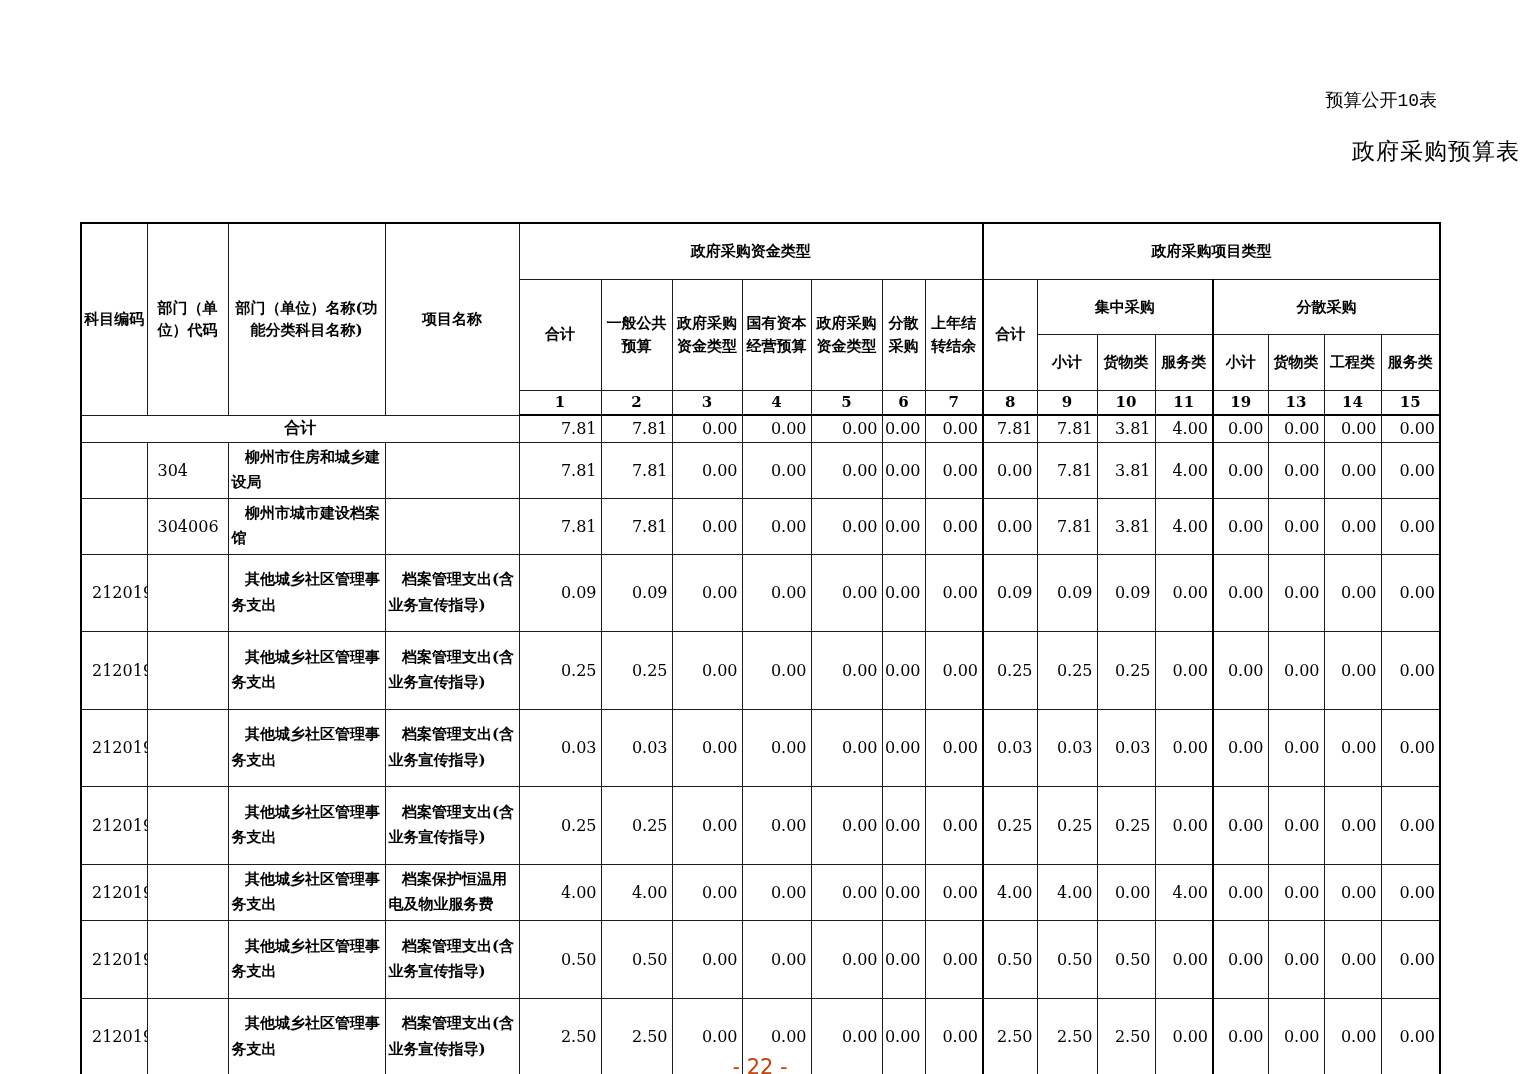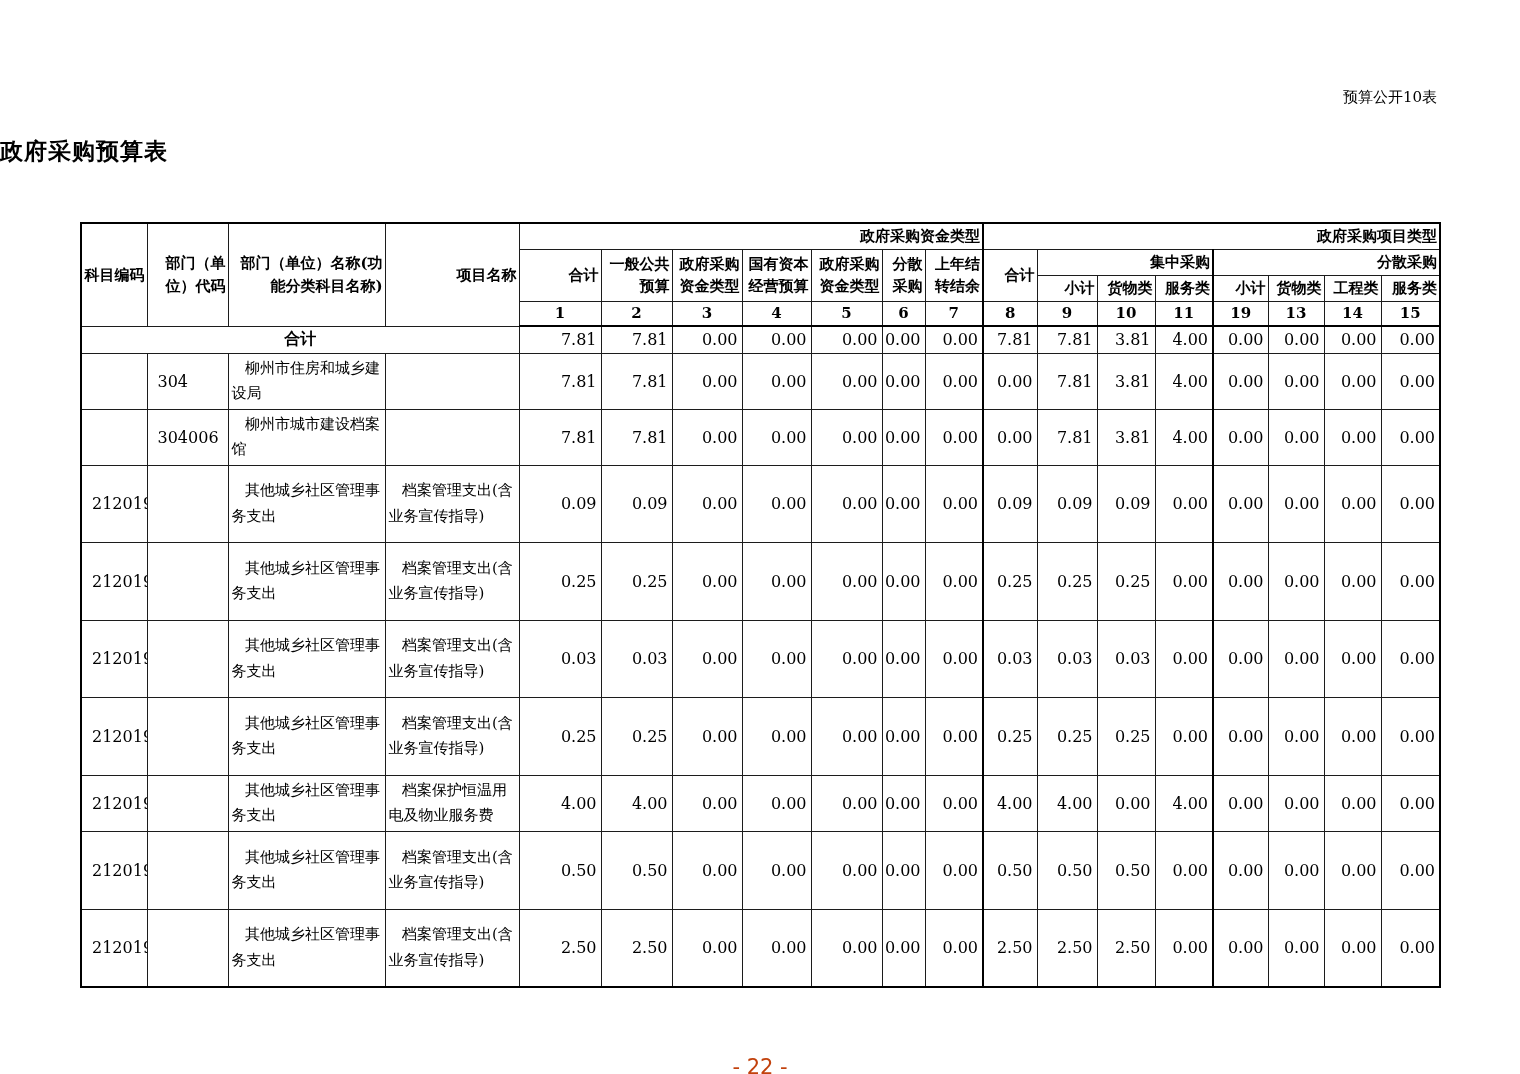--- a/index.html
+++ b/index.html
@@ -1,33 +1,33 @@
 <!DOCTYPE html>
 <html><head>
 <meta charset="utf-8">
 <style>
   html,body{margin:0;padding:0;background:#fff;}
   .page{position:relative;width:1520px;height:1074px;background:#fff;overflow:hidden;
         font-family:"DejaVu Serif","Liberation Serif",serif;color:#000;}
-  .corner{position:absolute;top:88px;right:83px;font-size:15px;}
-  .title{position:absolute;top:136px;left:0;width:100%;text-align:left;
-         font-size:23px;font-weight:bold;margin:0;letter-spacing:1px;}
+  .corner{position:absolute;top:88px;right:83px;font-size:18px;font-family:Liberation Mono, monospace;}
+  .title{position:absolute;top:136px;left:0;width:100%;text-align:right;
+         font-size:23px;font-weight:normal;margin:0;letter-spacing:1px;}
   .meta{position:absolute;top:185px;left:80px;width:1359px;display:flex;
         justify-content:space-between;font-size:19px;}
   table.budget{position:absolute;top:222px;left:80px;width:1359px;
         border-collapse:collapse;table-layout:fixed;border:2px solid #000;}
   .budget th,.budget td{border:1px solid #1c1c1c;vertical-align:middle;
         overflow:hidden;padding:0;}
-  .budget th{font-size:15px;font-weight:bold;text-align:right;line-height:1.5;padding:1px 2px;}
+  .budget th{font-size:15px;font-weight:bold;text-align:center;line-height:1.5;padding:16px 2px;}
   tr.hr{height:26px;}
   tr.hnum{height:25px;}
   tr.hnum td{font-size:15px;font-weight:bold;text-align:center;border-bottom:2px solid #000;}
   td.val{font-size:16px;text-align:right;padding-right:4px;}
   td.code{font-size:16px;text-align:left;padding-left:10px;}
-  td.wrap{font-size:15px;text-align:left;padding:2px 3px;line-height:1.7;text-indent:0.9em;}
+  td.wrap{font-size:15px;text-align:left;padding:2px 3px;line-height:1.7;text-indent:0.9em;font-weight:bold;}
   td.lbl-total{font-size:16px;font-weight:bold;text-align:center;}
   .thickL{border-left:2px solid #000 !important;}
   .pageno{position:absolute;top:1027px;left:0;width:100%;text-align:center;font-size:21px;
         font-family:"DejaVu Sans","Liberation Sans",sans-serif;color:#c2410c;margin-top:28px;}
 </style>
 </head>
 <body>
 
 <div class="page">
   <div class="corner">预算公开10表</div>

